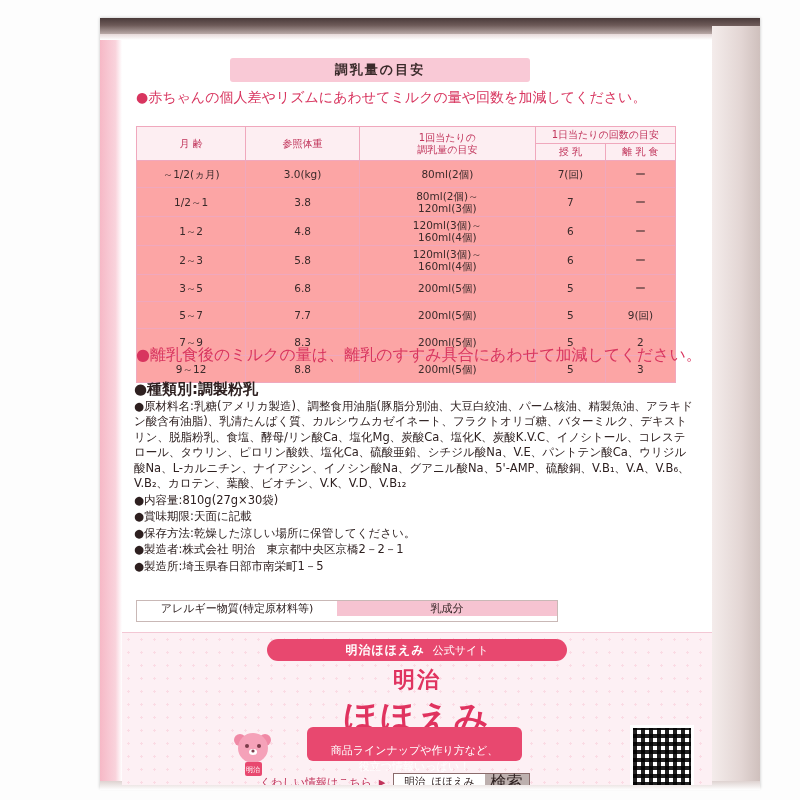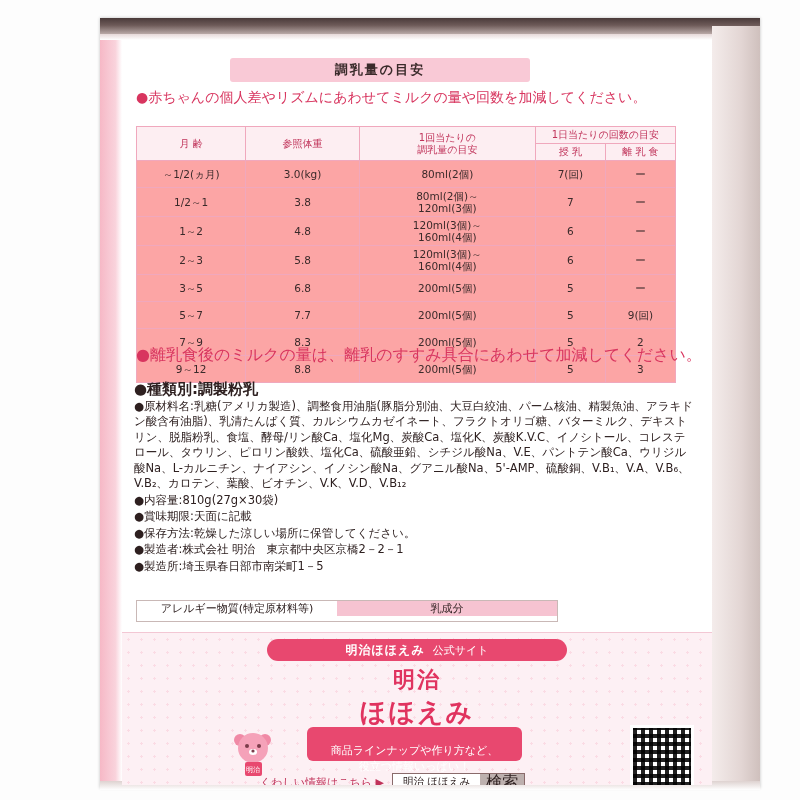--- a/index.html
+++ b/index.html
@@ -97,40 +97,41 @@
   }
   .allergy .a1{flex:0 0 200px;display:flex;align-items:center;justify-content:center;color:#2e2020;}
   .allergy .a2{flex:1;background:#f6c3d1;display:flex;align-items:center;justify-content:center;color:#2e2020;}
 
   
   .promo{
     position:absolute;left:0px;top:588px;width:590px;height:152px;
     background:#fdf0f4;
     border-top:1px solid #f3c7d4;
     overflow:hidden;
+    font-family:Liberation Mono, monospace;
   }
   .promo .dots{
     position:absolute;inset:0;
     background-image:radial-gradient(#fbd9e2 1.2px, transparent 1.3px);
     background-size:13px 13px;
     opacity:.9;
   }
   .ribbon{
     position:absolute;left:145px;top:6px;width:300px;height:22px;
     background:#e8486f;border-radius:11px;
     display:flex;align-items:center;justify-content:center;gap:8px;
   }
   .ribbon .t1{color:#fff;font-size:12px;font-weight:bold;letter-spacing:1px;}
   .ribbon .t2{color:#fff;font-size:11px;}
   .brand{
     position:absolute;left:0;top:32px;width:590px;text-align:center;
     color:#e0335f;font-weight:bold;
   }
   .brand .meiji{font-size:22px;letter-spacing:2px;}
-  .brand .hoho{font-size:26px;letter-spacing:2px;}
+  .brand .hoho{font-size:34px;letter-spacing:2px;}
   .bear{
     position:absolute;left:105px;top:95px;width:54px;height:50px;
   }
   .callout{
     position:absolute;left:185px;top:94px;width:215px;height:34px;
     background:#e8486f;border-radius:6px;color:#fff;font-size:11px;
     line-height:16px;padding:16px 8px;box-sizing:border-box;text-align:center;
   }
   .searchline{
     position:absolute;left:138px;top:140px;width:420px;height:18px;

